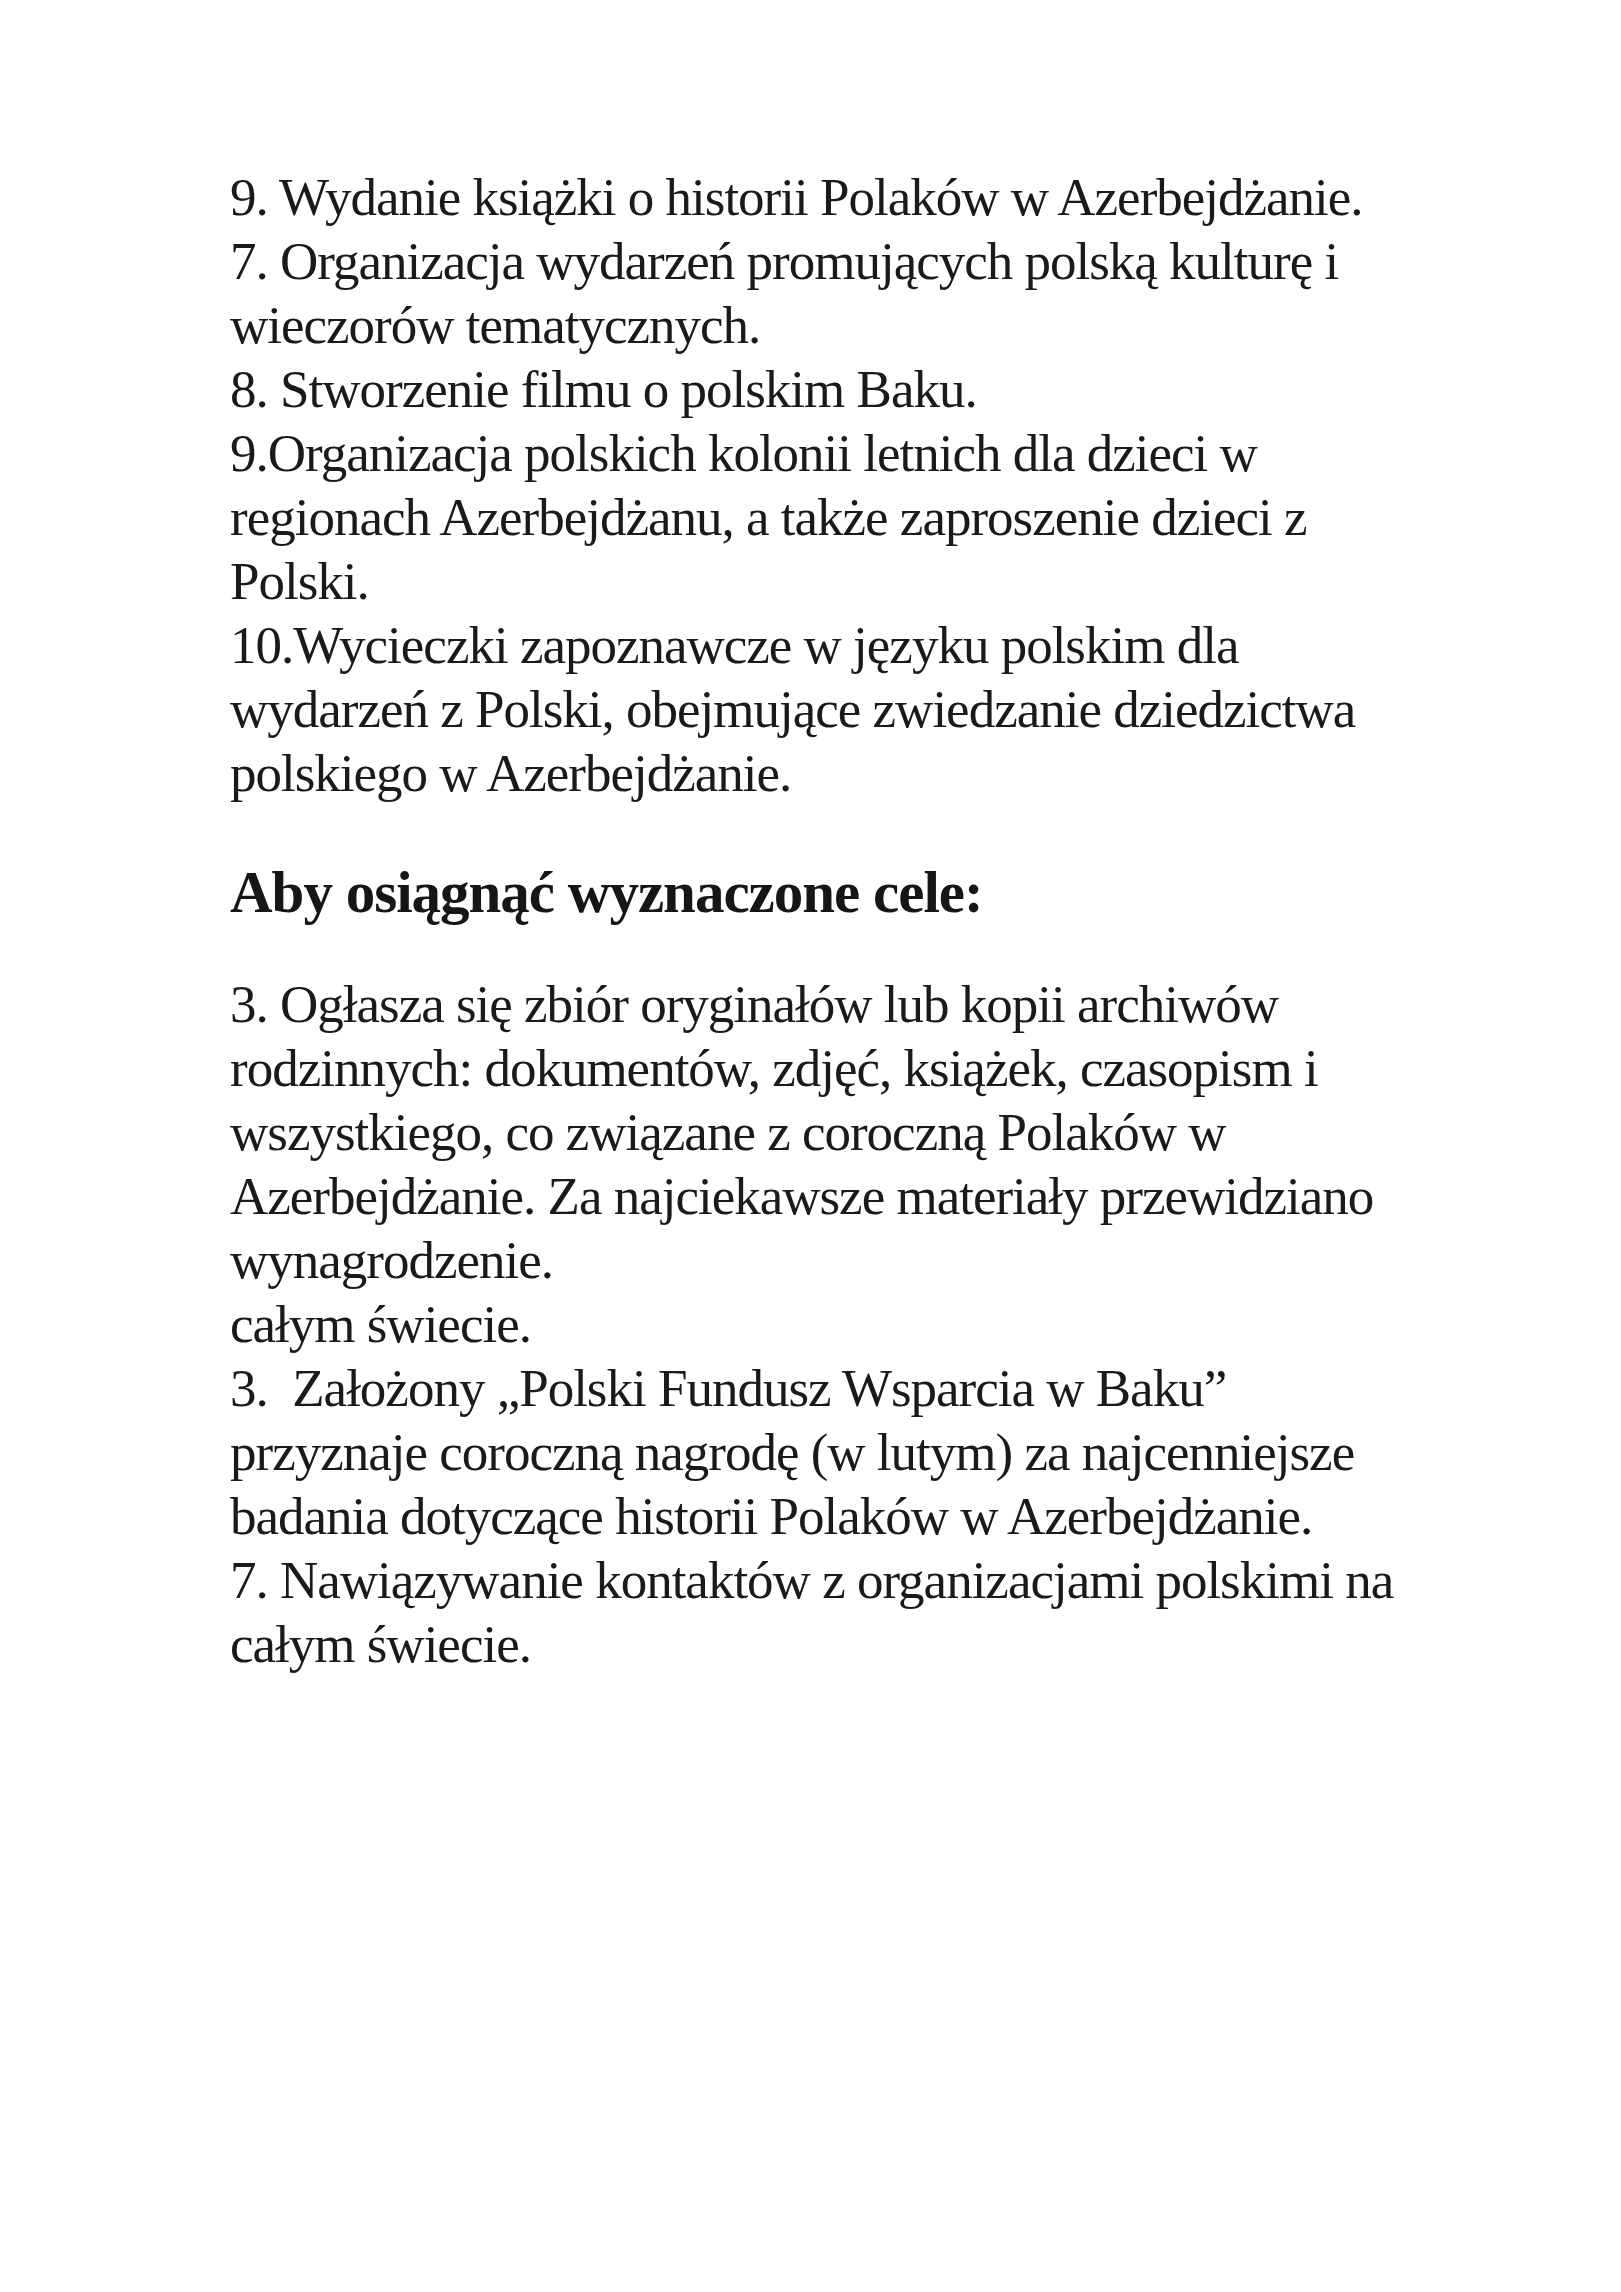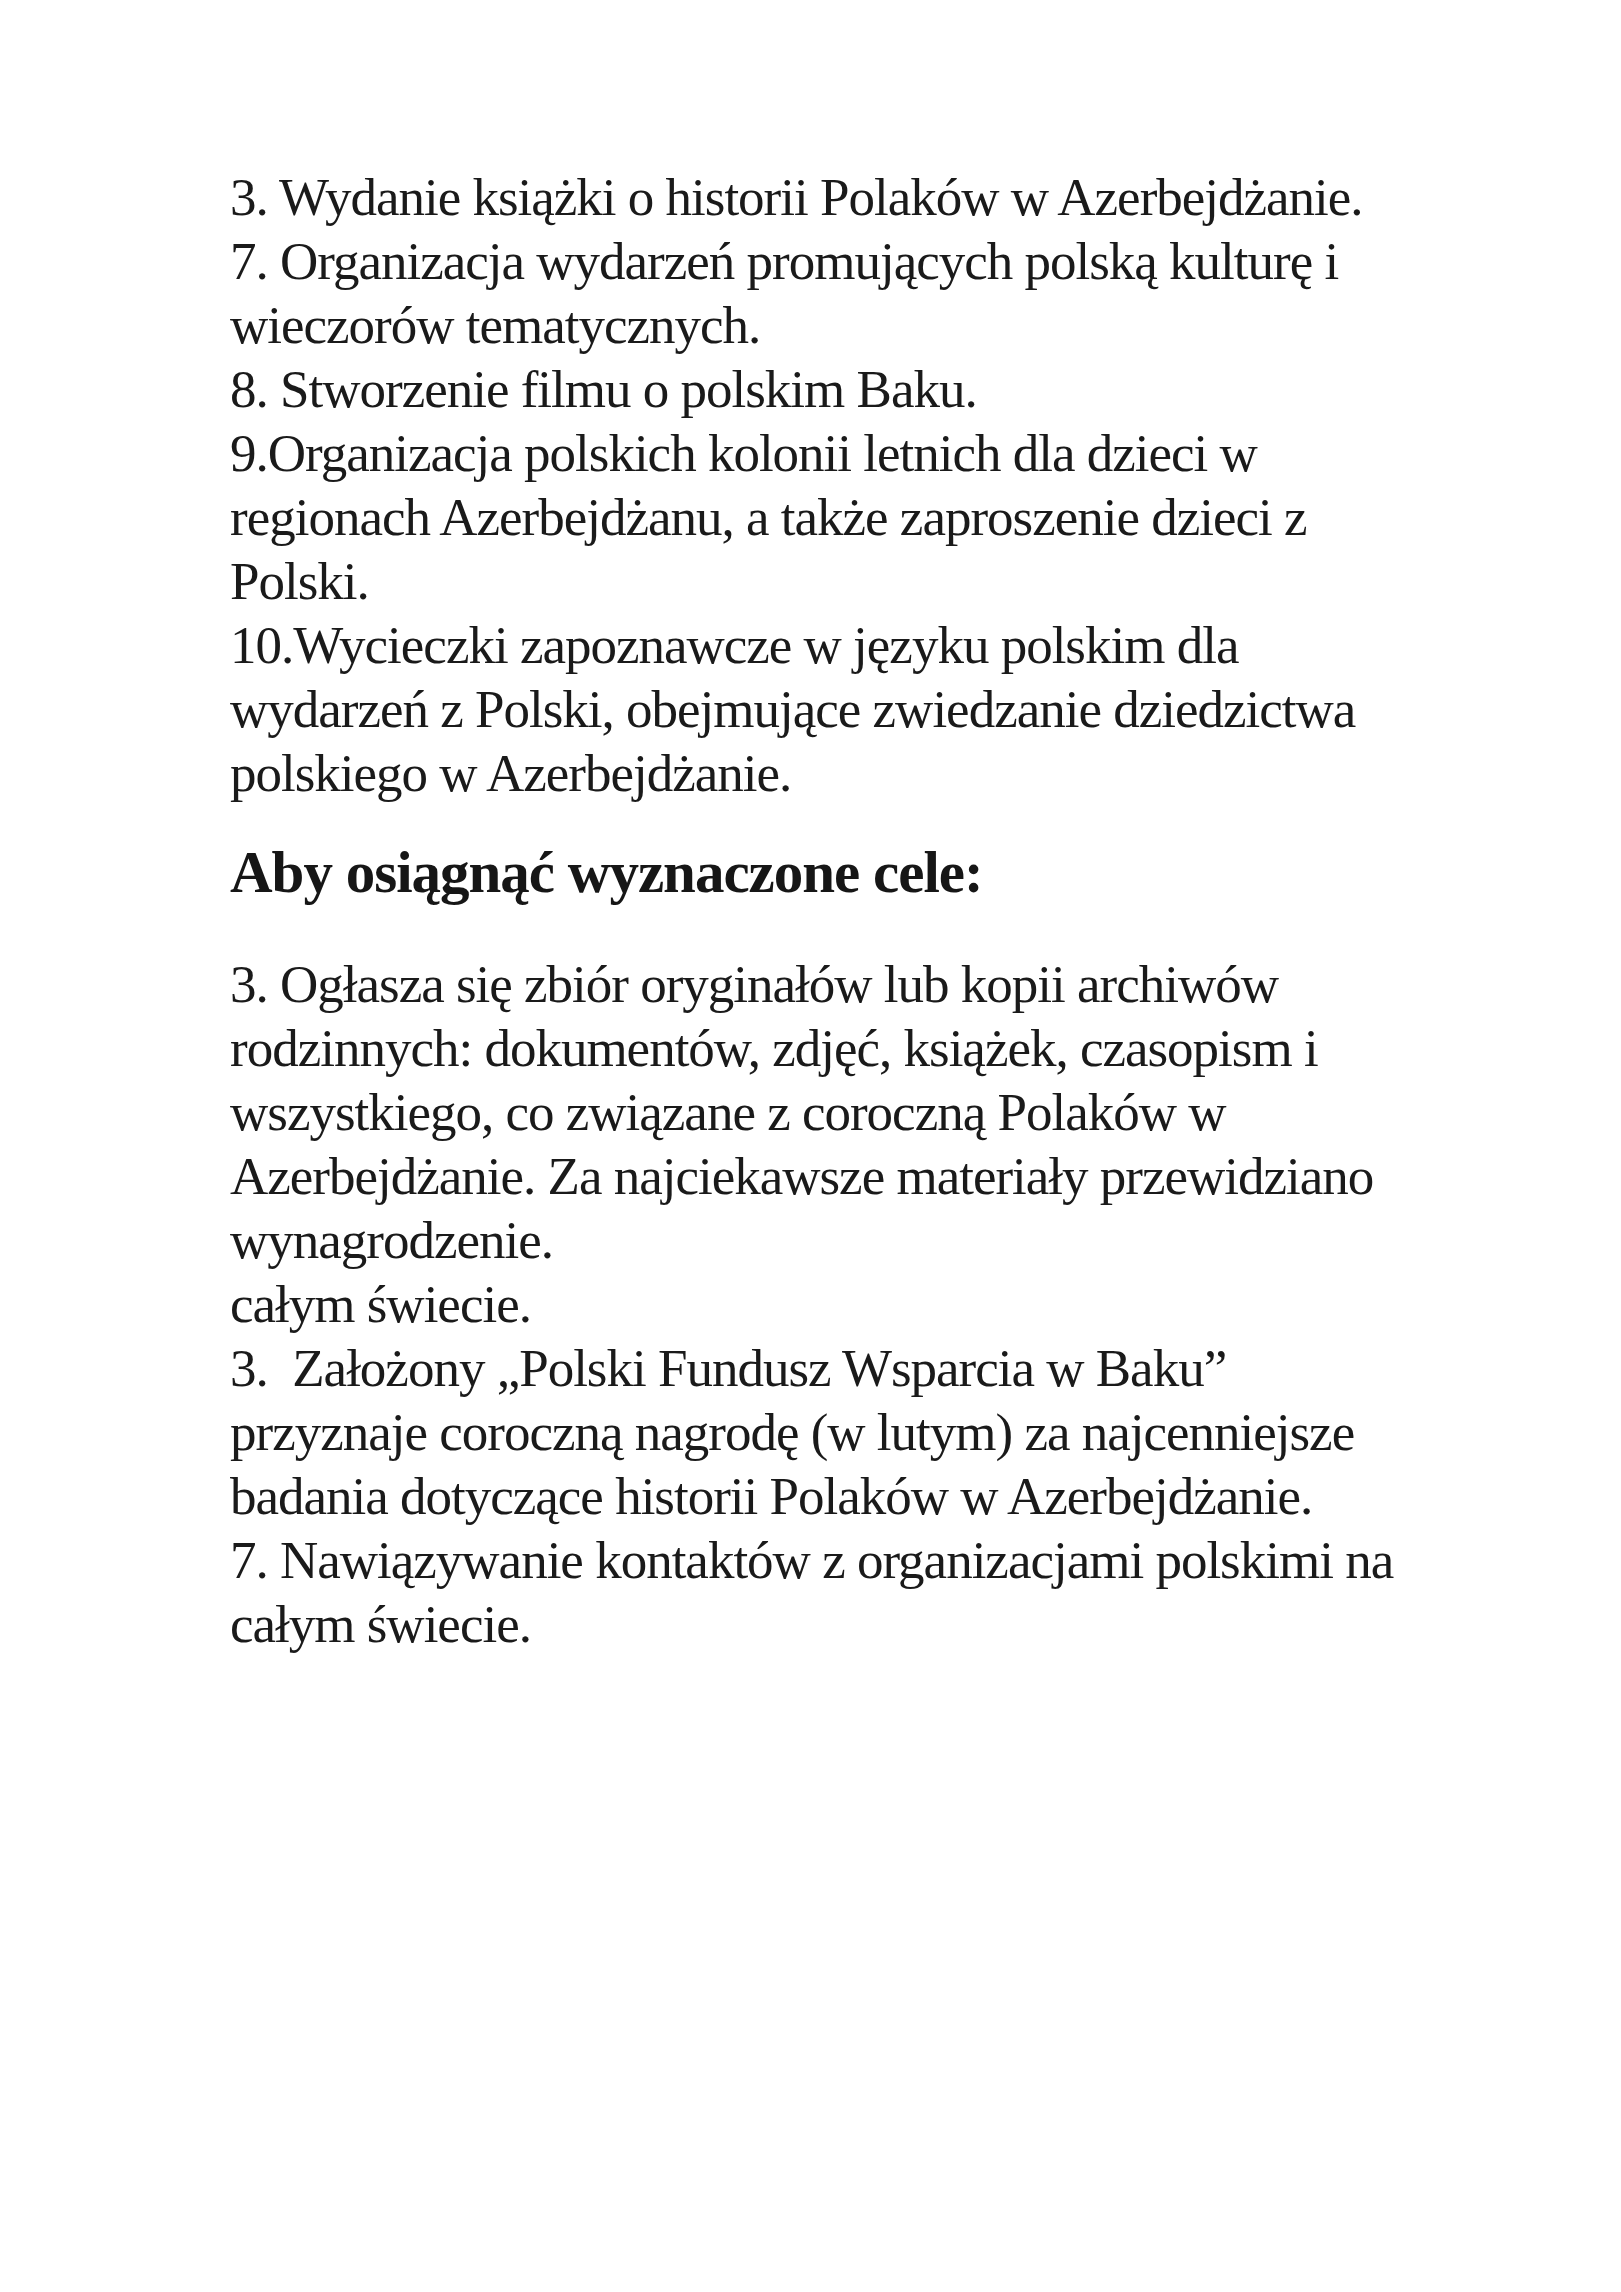--- a/index.html
+++ b/index.html
@@ -35,33 +35,33 @@
     letter-spacing: -1px;
     white-space: pre;        
     color: #1a1a1a;
   }
   .heading {
     font-size: 59px;
     line-height: 65px;
     font-weight: bold;
     letter-spacing: -1px;
     white-space: pre;
-    margin-top: 35px;
+    margin-top: 55px;
     margin-bottom: 47px;
     color: #161616;
   }
 </style>
 </head>
 <body>
 
 <div class="page">
   <div class="content">
 
     <div class="textblock">
-      <div class="line">3. Wydanie książki o historii Polaków w Azerbejdżanie.</div>
+      <div class="line">9. Wydanie książki o historii Polaków w Azerbejdżanie.</div>
       <div class="line">7. Organizacja wydarzeń promujących polską kulturę i</div>
       <div class="line">wieczorów tematycznych.</div>
       <div class="line">8. Stworzenie filmu o polskim Baku.</div>
       <div class="line">9.Organizacja polskich kolonii letnich dla dzieci w</div>
       <div class="line">regionach Azerbejdżanu, a także zaproszenie dzieci z</div>
       <div class="line">Polski.</div>
       <div class="line">10.Wycieczki zapoznawcze w języku polskim dla</div>
       <div class="line">wydarzeń z Polski, obejmujące zwiedzanie dziedzictwa</div>
       <div class="line">polskiego w Azerbejdżanie.</div>
     </div>

